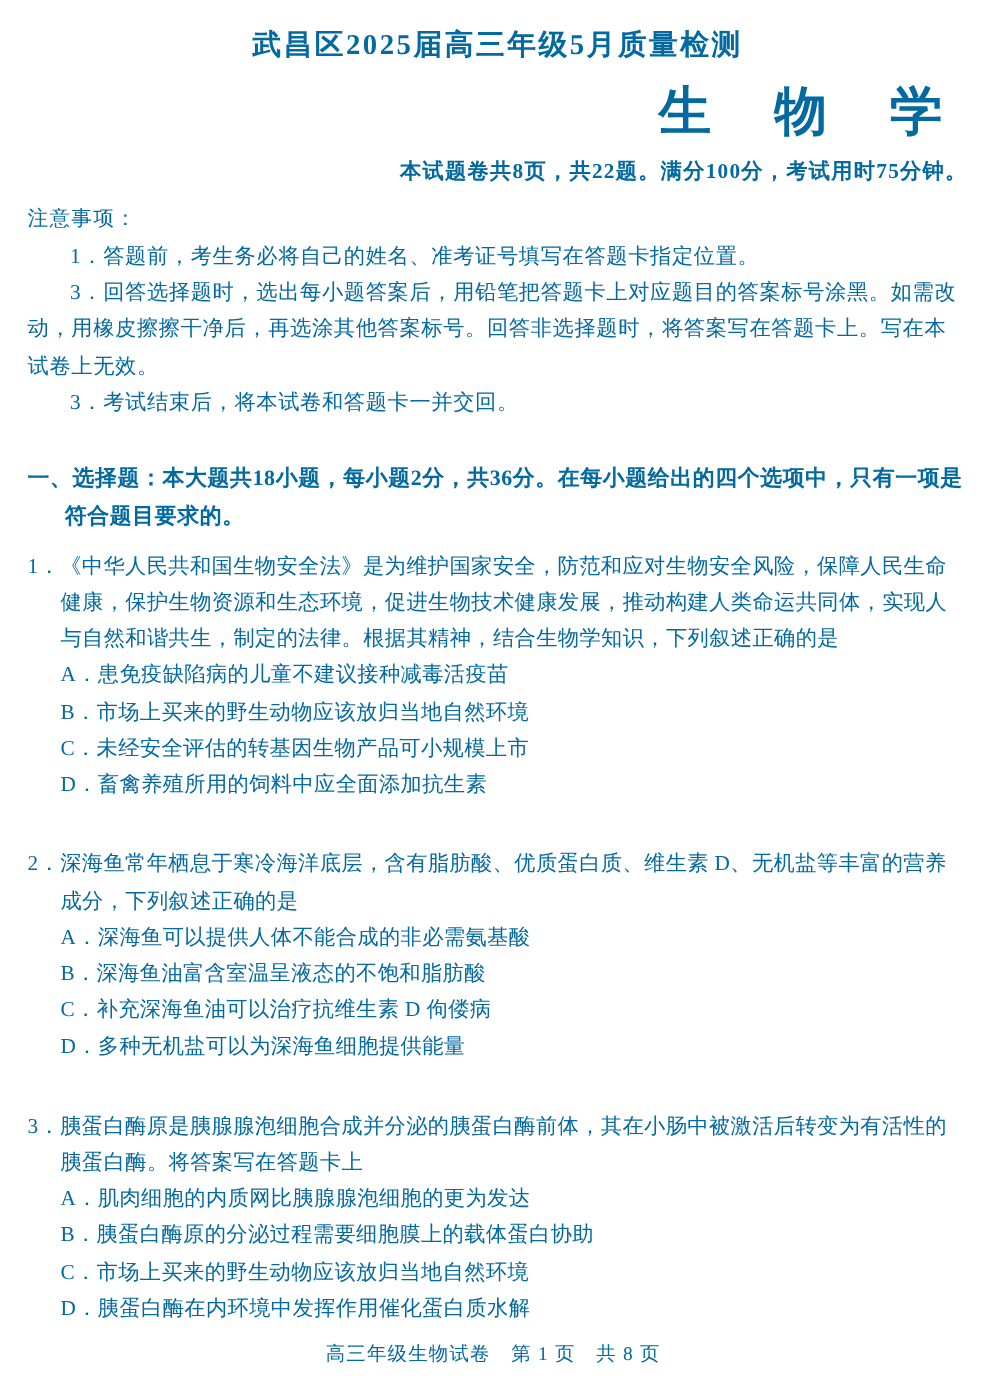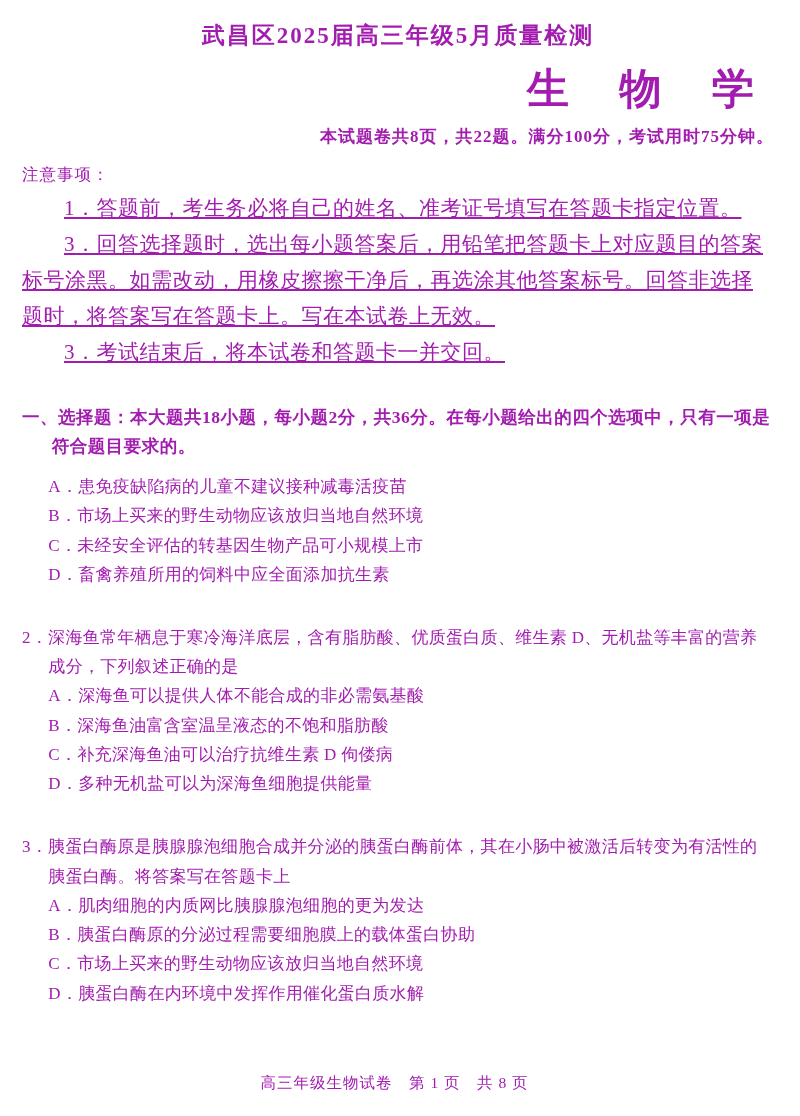--- a/index.html
+++ b/index.html
@@ -4,21 +4,21 @@
 <style>
   * { margin: 0; padding: 0; box-sizing: border-box; }
   html, body { background: #ffffff; }
   body { font-family: "Liberation Serif", "DejaVu Serif", serif; }
   .page {
     position: relative;
     width: 800px;
     height: 1116px;
     margin: 0 auto;
     background: #ffffff;
-    color: #a21caf;
+    color: #0369a1;
     padding: 16px 26px 0 22px;
     overflow: hidden;
   }
   .exam-title {
     text-align: center;
     font-size: 23px;
     font-weight: 700;
     letter-spacing: 2px;
     margin-top: 4px;
   }
@@ -36,25 +36,24 @@
     font-weight: 600;
     margin: 4px 0 16px 0;
     letter-spacing: 1px;
   }
   .notice-title {
     font-size: 16.5px;
     margin: 10px 0 4px 0;
     letter-spacing: 1px;
   }
   .notice-item {
-    font-size: 21px;
+    font-size: 17px;
     line-height: 1.72;
     text-indent: 2em;
     letter-spacing: 0.5px;
-    text-decoration: underline;
   }
   .section-heading {
     font-size: 17.5px;
     font-weight: 700;
     line-height: 1.7;
     margin: 32px 0 10px 0;
     padding-left: 1.7em;
     text-indent: -1.7em;
     letter-spacing: 0.5px;
   }
@@ -90,20 +89,21 @@
   <div class="exam-info">本试题卷共8页，共22题。满分100分，考试用时75分钟。</div>
 
   <div class="notice-title">注意事项：</div>
   <div class="notice-item">1．答题前，考生务必将自己的姓名、准考证号填写在答题卡指定位置。</div>
   <div class="notice-item">3．回答选择题时，选出每小题答案后，用铅笔把答题卡上对应题目的答案标号涂黑。如需改动，用橡皮擦擦干净后，再选涂其他答案标号。回答非选择题时，将答案写在答题卡上。写在本试卷上无效。</div>
   <div class="notice-item">3．考试结束后，将本试卷和答题卡一并交回。</div>
 
   <div class="section-heading">一、选择题：本大题共18小题，每小题2分，共36分。在每小题给出的四个选项中，只有一项是符合题目要求的。</div>
 
   <div class="question">
+    <div class="q-stem"><span>1．</span><span>《中华人民共和国生物安全法》是为维护国家安全，防范和应对生物安全风险，保障人民生命健康，保护生物资源和生态环境，促进生物技术健康发展，推动构建人类命运共同体，实现人与自然和谐共生，制定的法律。根据其精神，结合生物学知识，下列叙述正确的是</span></div>
     <div class="q-options">
       <div class="q-option">A．患免疫缺陷病的儿童不建议接种减毒活疫苗</div>
       <div class="q-option">B．市场上买来的野生动物应该放归当地自然环境</div>
       <div class="q-option">C．未经安全评估的转基因生物产品可小规模上市</div>
       <div class="q-option">D．畜禽养殖所用的饲料中应全面添加抗生素</div>
     </div>
   </div>
 
   <div class="question">
     <div class="q-stem"><span>2．</span><span>深海鱼常年栖息于寒冷海洋底层，含有脂肪酸、优质蛋白质、维生素 D、无机盐等丰富的营养成分，下列叙述正确的是</span></div>

